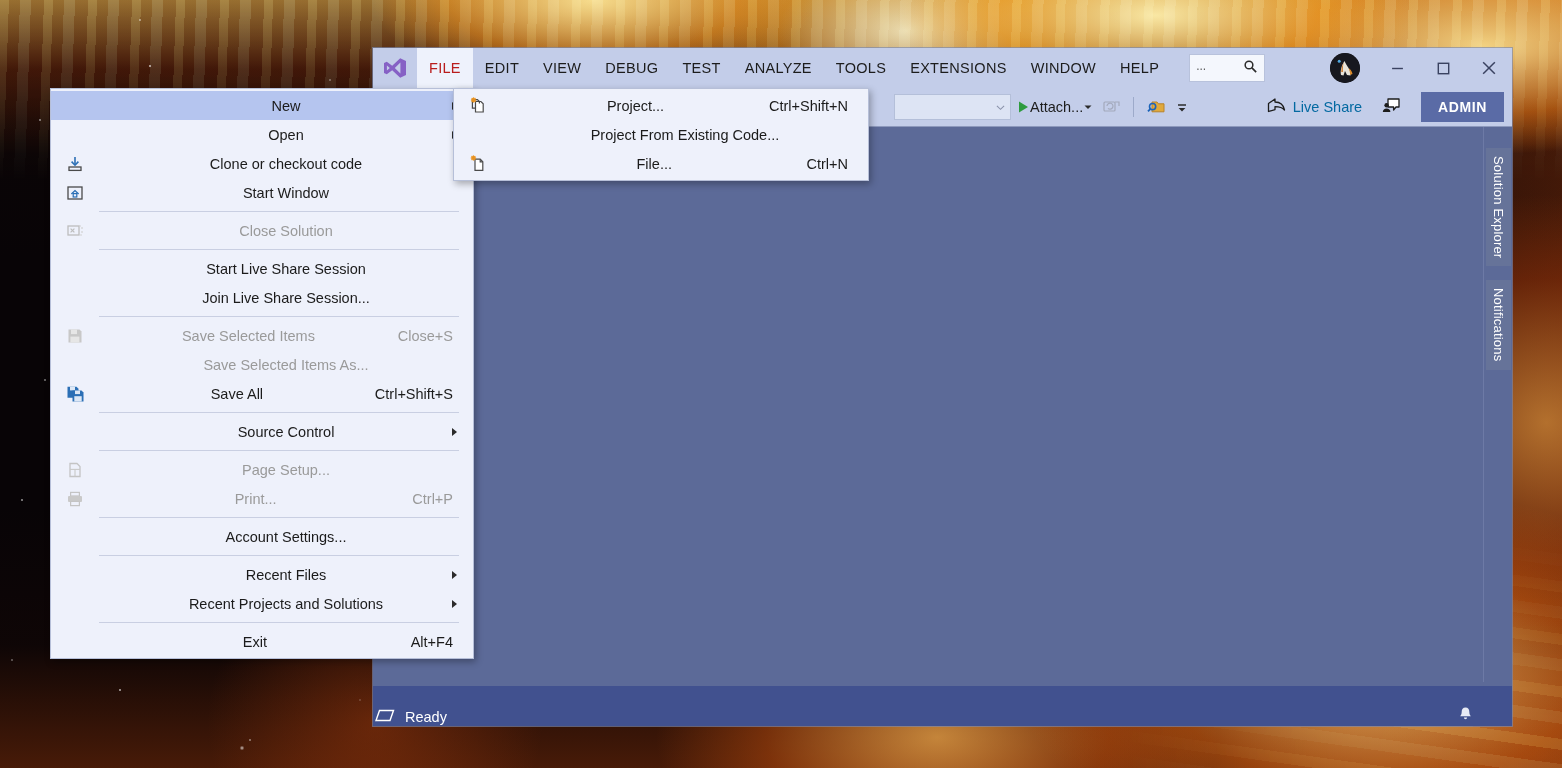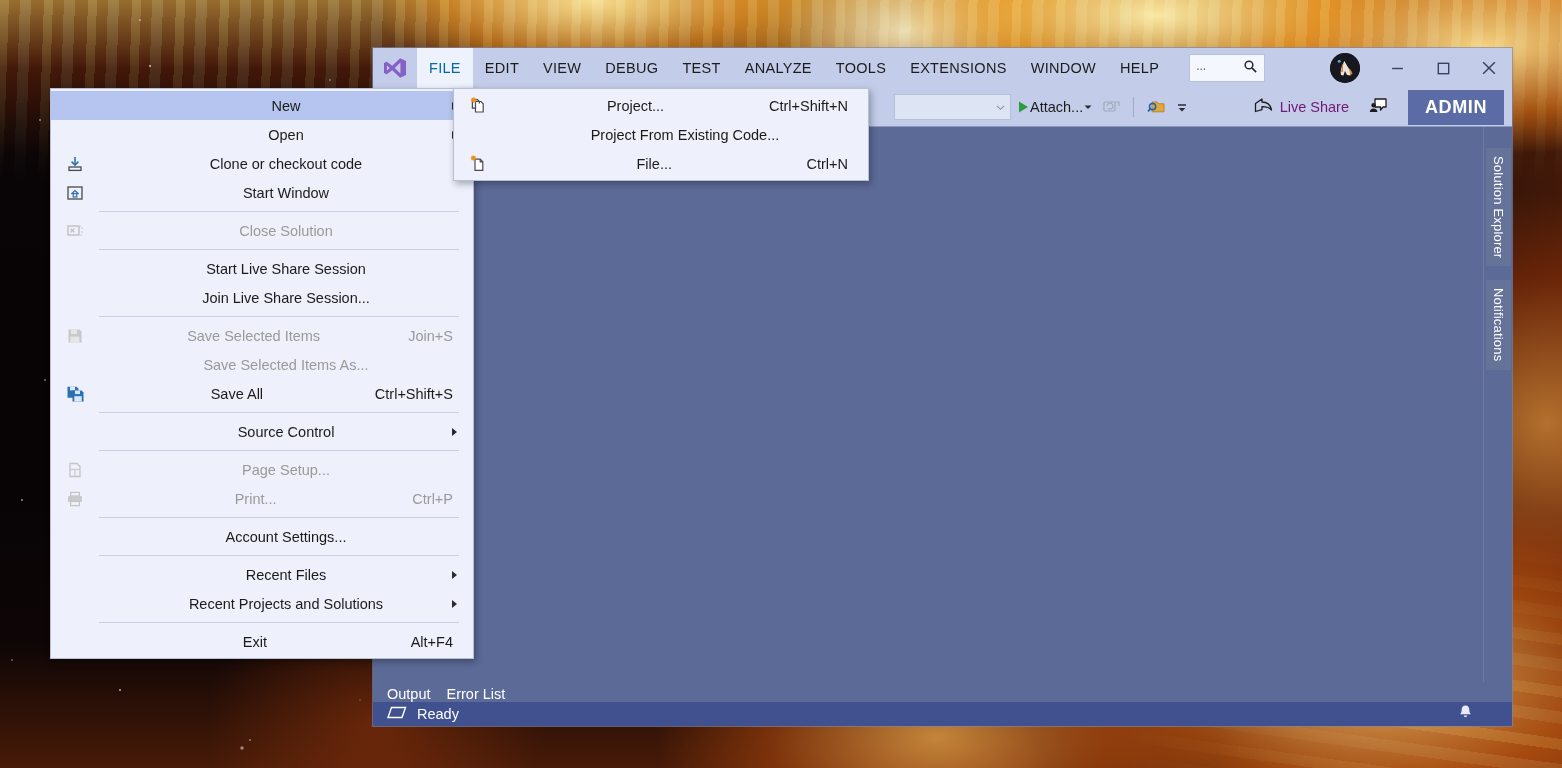--- a/index.html
+++ b/index.html
@@ -80,21 +80,21 @@
   }
 
   
   .titlebar{height:40px;display:flex;align-items:stretch;background:#c3cde9;position:relative;}
   .vs-logo{width:44px;display:flex;align-items:center;justify-content:center;}
   .menu-items{display:flex;align-items:stretch;}
   .menu-item{
     display:flex;align-items:center;padding:0 12px;font-size:14.5px;color:#1c1c1c;
     letter-spacing:.3px;cursor:default;
   }
-  .menu-item.active{background:#eef2fc;color:#0369a1;}
+  .menu-item.active{background:#eef2fc;color:#b91c1c;}
   .qlaunch{
     margin:6px 0 6px 18px;width:62px;background:#f4f7fd;border:1px solid #b8c2dc;
     display:flex;align-items:center;justify-content:space-between;padding:0 6px;height:26px;
   }
   .qlaunch .dots{font-size:12px;color:#5a5a5a;line-height:1;padding-bottom:5px;}
   .titlebar-right{margin-left:auto;display:flex;align-items:center;}
   .avatar{
     width:30px;height:30px;border-radius:50%;margin:0 14px;overflow:hidden;
     background:radial-gradient(circle at 38% 34%, #2a2b33 0%, #111218 70%);
     position:relative;flex:none;
@@ -104,24 +104,24 @@
   
   .toolbar{height:38px;display:flex;align-items:center;background:#c3cde9;padding-left:8px;position:relative;}
   .combo{
     width:110px;height:24px;background:#dde4f4;border:1px solid #b4bfd9;
     display:flex;align-items:center;justify-content:flex-end;padding-right:5px;margin-left:8px;
   }
   .tb-btn{display:flex;align-items:center;height:26px;padding:0 5px;font-size:14.5px;color:#1c1c1c;}
   .tb-ico{display:flex;align-items:center;justify-content:center;}
   .tb-sep{width:1px;height:20px;background:#9daaca;margin:0 8px;}
   .toolbar-right{margin-left:auto;display:flex;align-items:center;gap:4px;padding-right:8px;}
-  .live-share{display:flex;align-items:center;gap:7px;font-size:14.5px;color:#701a75;padding:4px 8px;}
+  .live-share{display:flex;align-items:center;gap:7px;font-size:14.5px;color:#0369a1;padding:4px 8px;}
   .fb-btn{padding:4px 8px;display:flex;align-items:center;}
   .admin-badge{
-    background:#5a6ba6;color:#fff;font-size:18px;font-weight:bold;letter-spacing:.6px;
+    background:#5a6ba6;color:#fff;font-size:14px;font-weight:bold;letter-spacing:.6px;
     padding:7px 17px;margin-left:8px;
   }
 
   
   .workarea{position:absolute;left:0;top:78px;right:0;bottom:44px;background:#5c6a98;display:flex;}
   .workarea::before{content:"";position:absolute;left:0;top:0;right:0;height:1px;background:#8d99bd;}
   .doc-surface{flex:1;position:relative;}
   .right-rail{
     width:28px;background:#5c6a98;border-left:1px solid #6d7aa6;
     display:flex;flex-direction:column;align-items:center;padding-top:22px;gap:14px;
@@ -133,22 +133,22 @@
 
   
   .bottom-tabs{
     position:absolute;left:0;right:0;bottom:22px;height:22px;background:#5c6a98;
     display:flex;align-items:flex-end;padding-left:8px;gap:4px;
   }
   .btab{font-size:14.5px;color:#fff;padding:0 6px 2px 6px;}
 
   
   .statusbar{
-    position:absolute;left:0;right:0;bottom:0;height:24px;background:#41518f;
-    display:flex;align-items:center;color:#fff;font-size:14.5px;padding-left:14px;
+    position:absolute;left:0;right:0;bottom:0;height:40px;background:#41518f;
+    display:flex;align-items:flex-end;color:#fff;font-size:14.5px;padding-left:2px;
   }
   .status-left{display:flex;align-items:center;gap:10px;}
   .status-right{margin-left:auto;display:flex;align-items:center;gap:16px;padding-right:8px;}
   .grip{
     width:14px;height:14px;
     background-image:
       radial-gradient(1px 1px at 2px 12px,#9aa7d4 50%,transparent 51%),
       radial-gradient(1px 1px at 7px 12px,#9aa7d4 50%,transparent 51%),
       radial-gradient(1px 1px at 12px 12px,#9aa7d4 50%,transparent 51%),
       radial-gradient(1px 1px at 7px 7px,#9aa7d4 50%,transparent 51%),
@@ -321,21 +321,21 @@
           <div class="msep"></div>
           <div class="mrow disabled">
             <span class="micon">
               <svg width="18" height="18" viewBox="0 0 18 18">
                 <path d="M2.5 2.5 h11 l2 2 v11 h-13 z" fill="#c8c8c8"></path>
                 <rect x="5" y="2.5" width="6" height="4.6" fill="#e6e6e6"></rect>
                 <rect x="4.4" y="9.6" width="9" height="5.9" fill="#e6e6e6"></rect>
               </svg>
             </span>
             <span class="mlabel">Save Selected Items</span>
-            <span class="mkey">Join+S</span>
+            <span class="mkey">Close+S</span>
           </div>
           <div class="mrow disabled">
             <span class="micon"></span>
             <span class="mlabel">Save Selected Items As...</span>
           </div>
           <div class="mrow">
             <span class="micon">
               <svg width="19" height="18" viewBox="0 0 19 18">
                 <path d="M1.5 1.8 h9 l2 2 v9 h-11 z" fill="#2b6fb5"></path>
                 <rect x="4" y="1.8" width="5" height="3.6" fill="#dde8f6"></rect>

